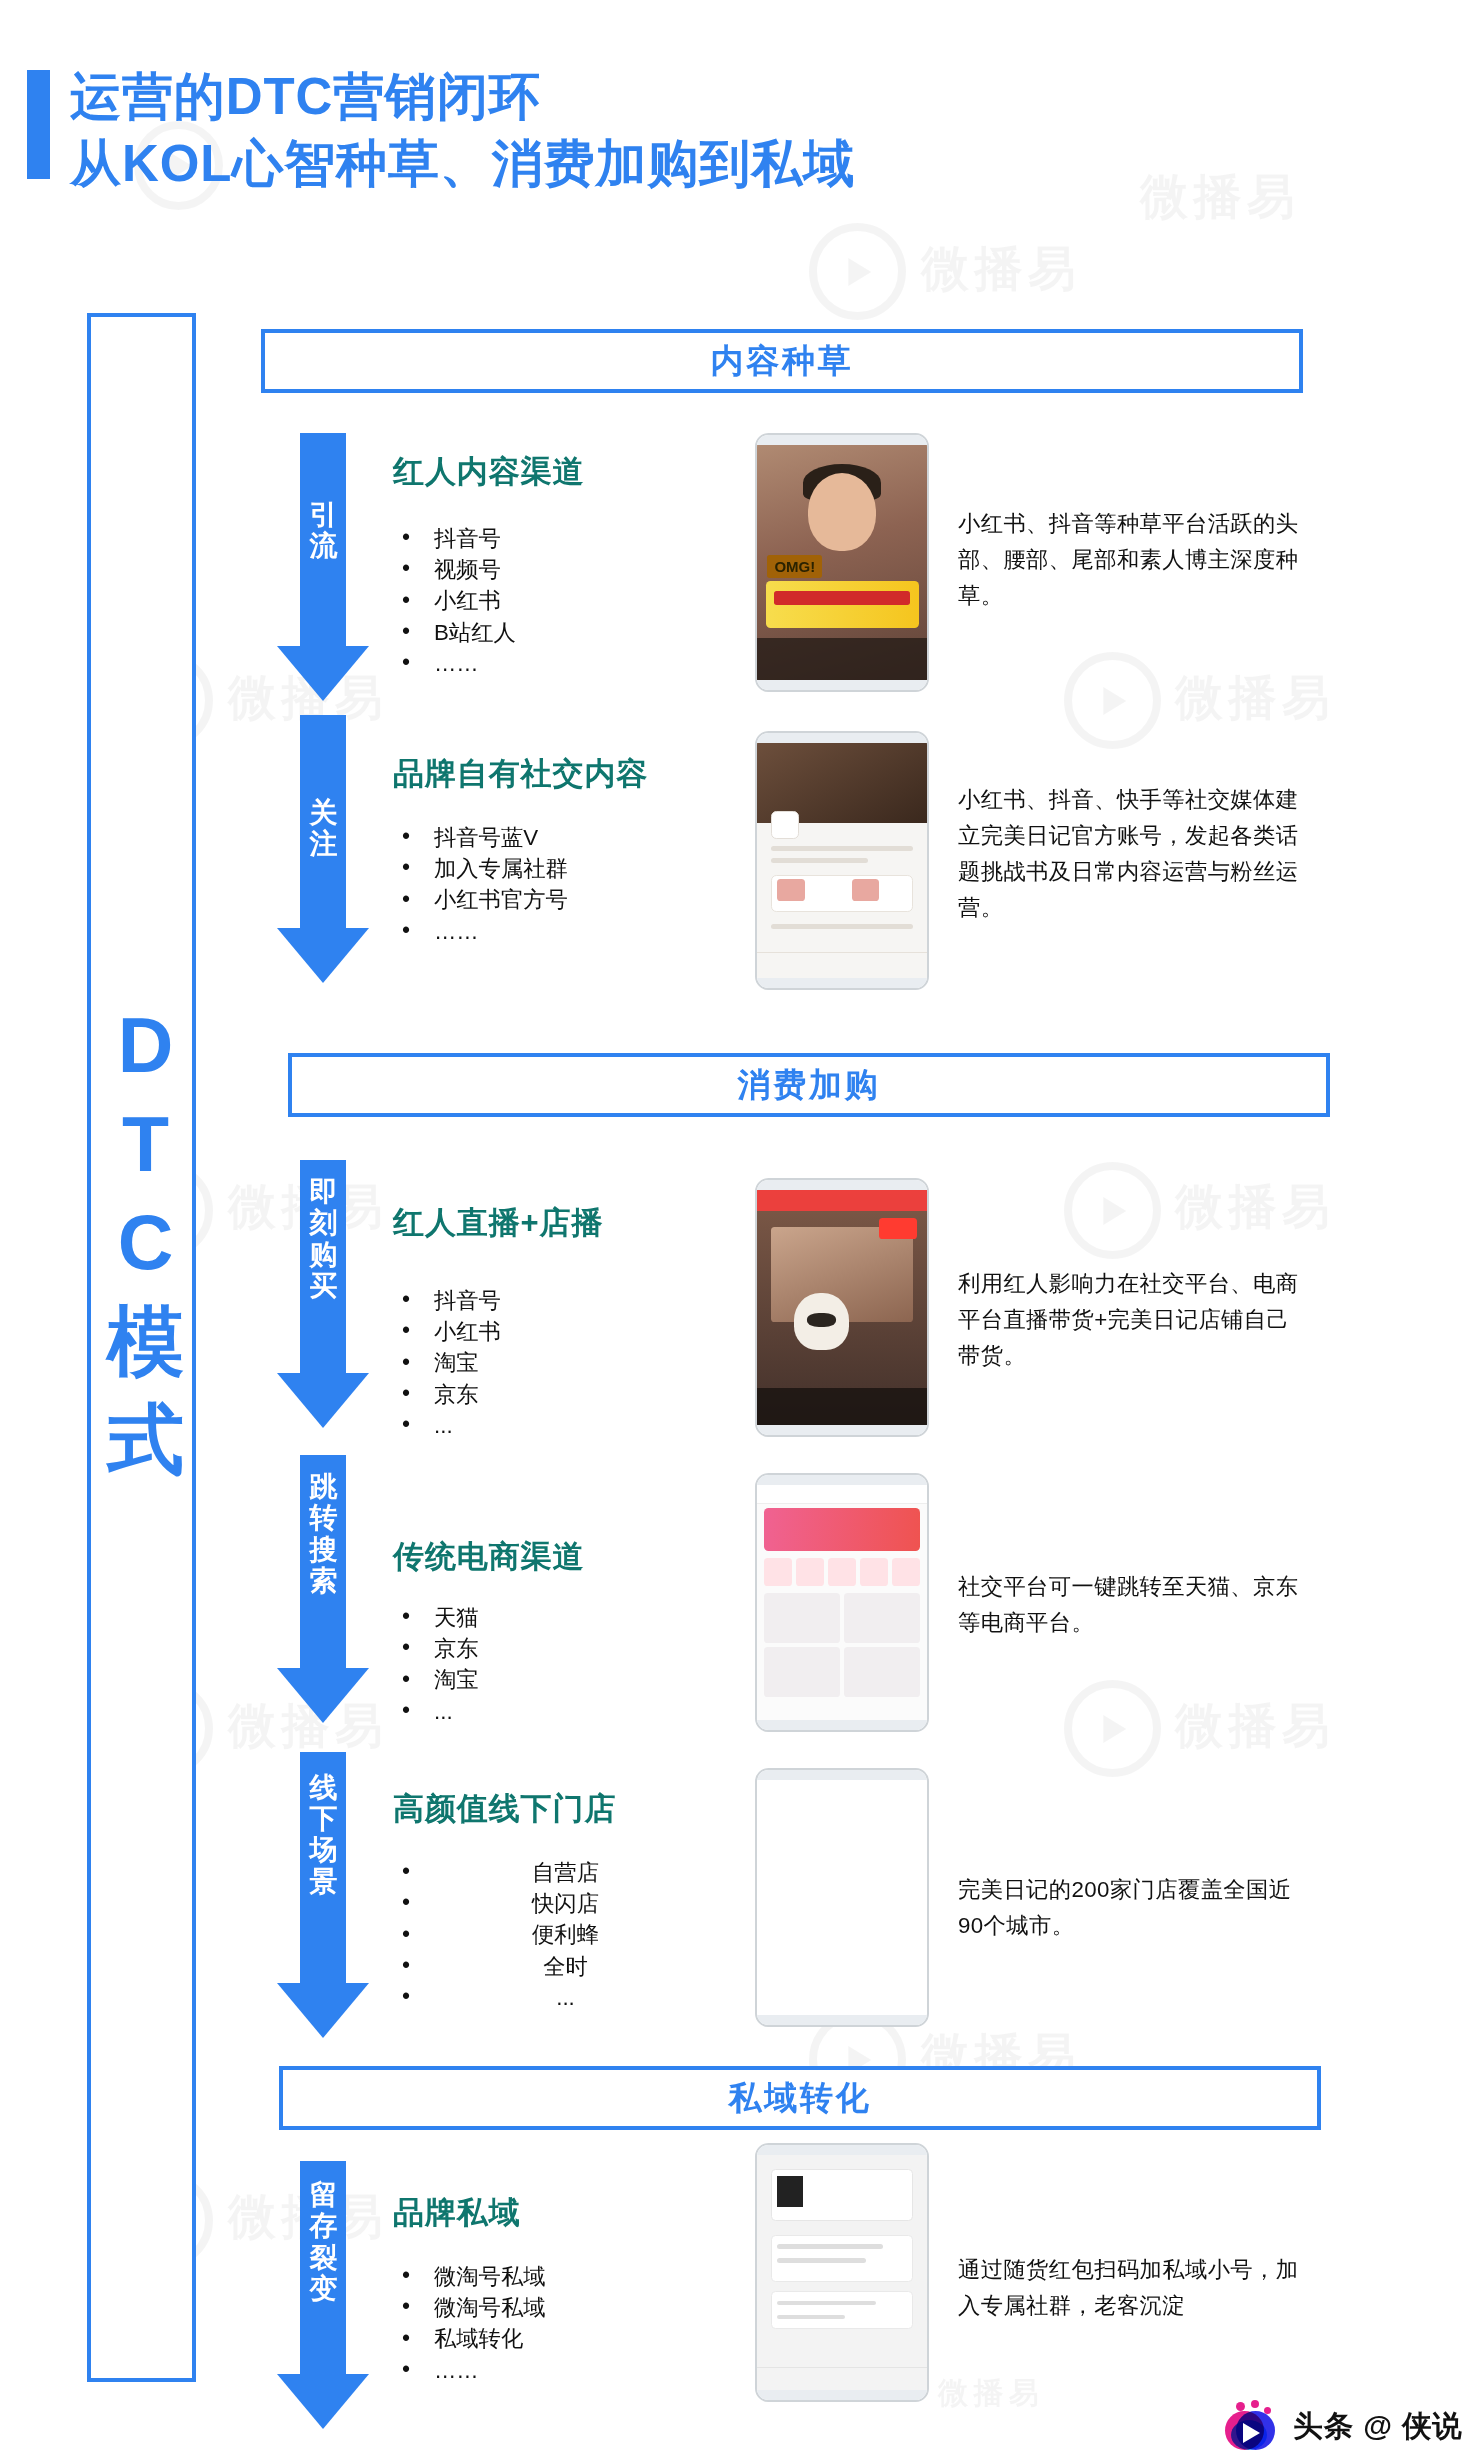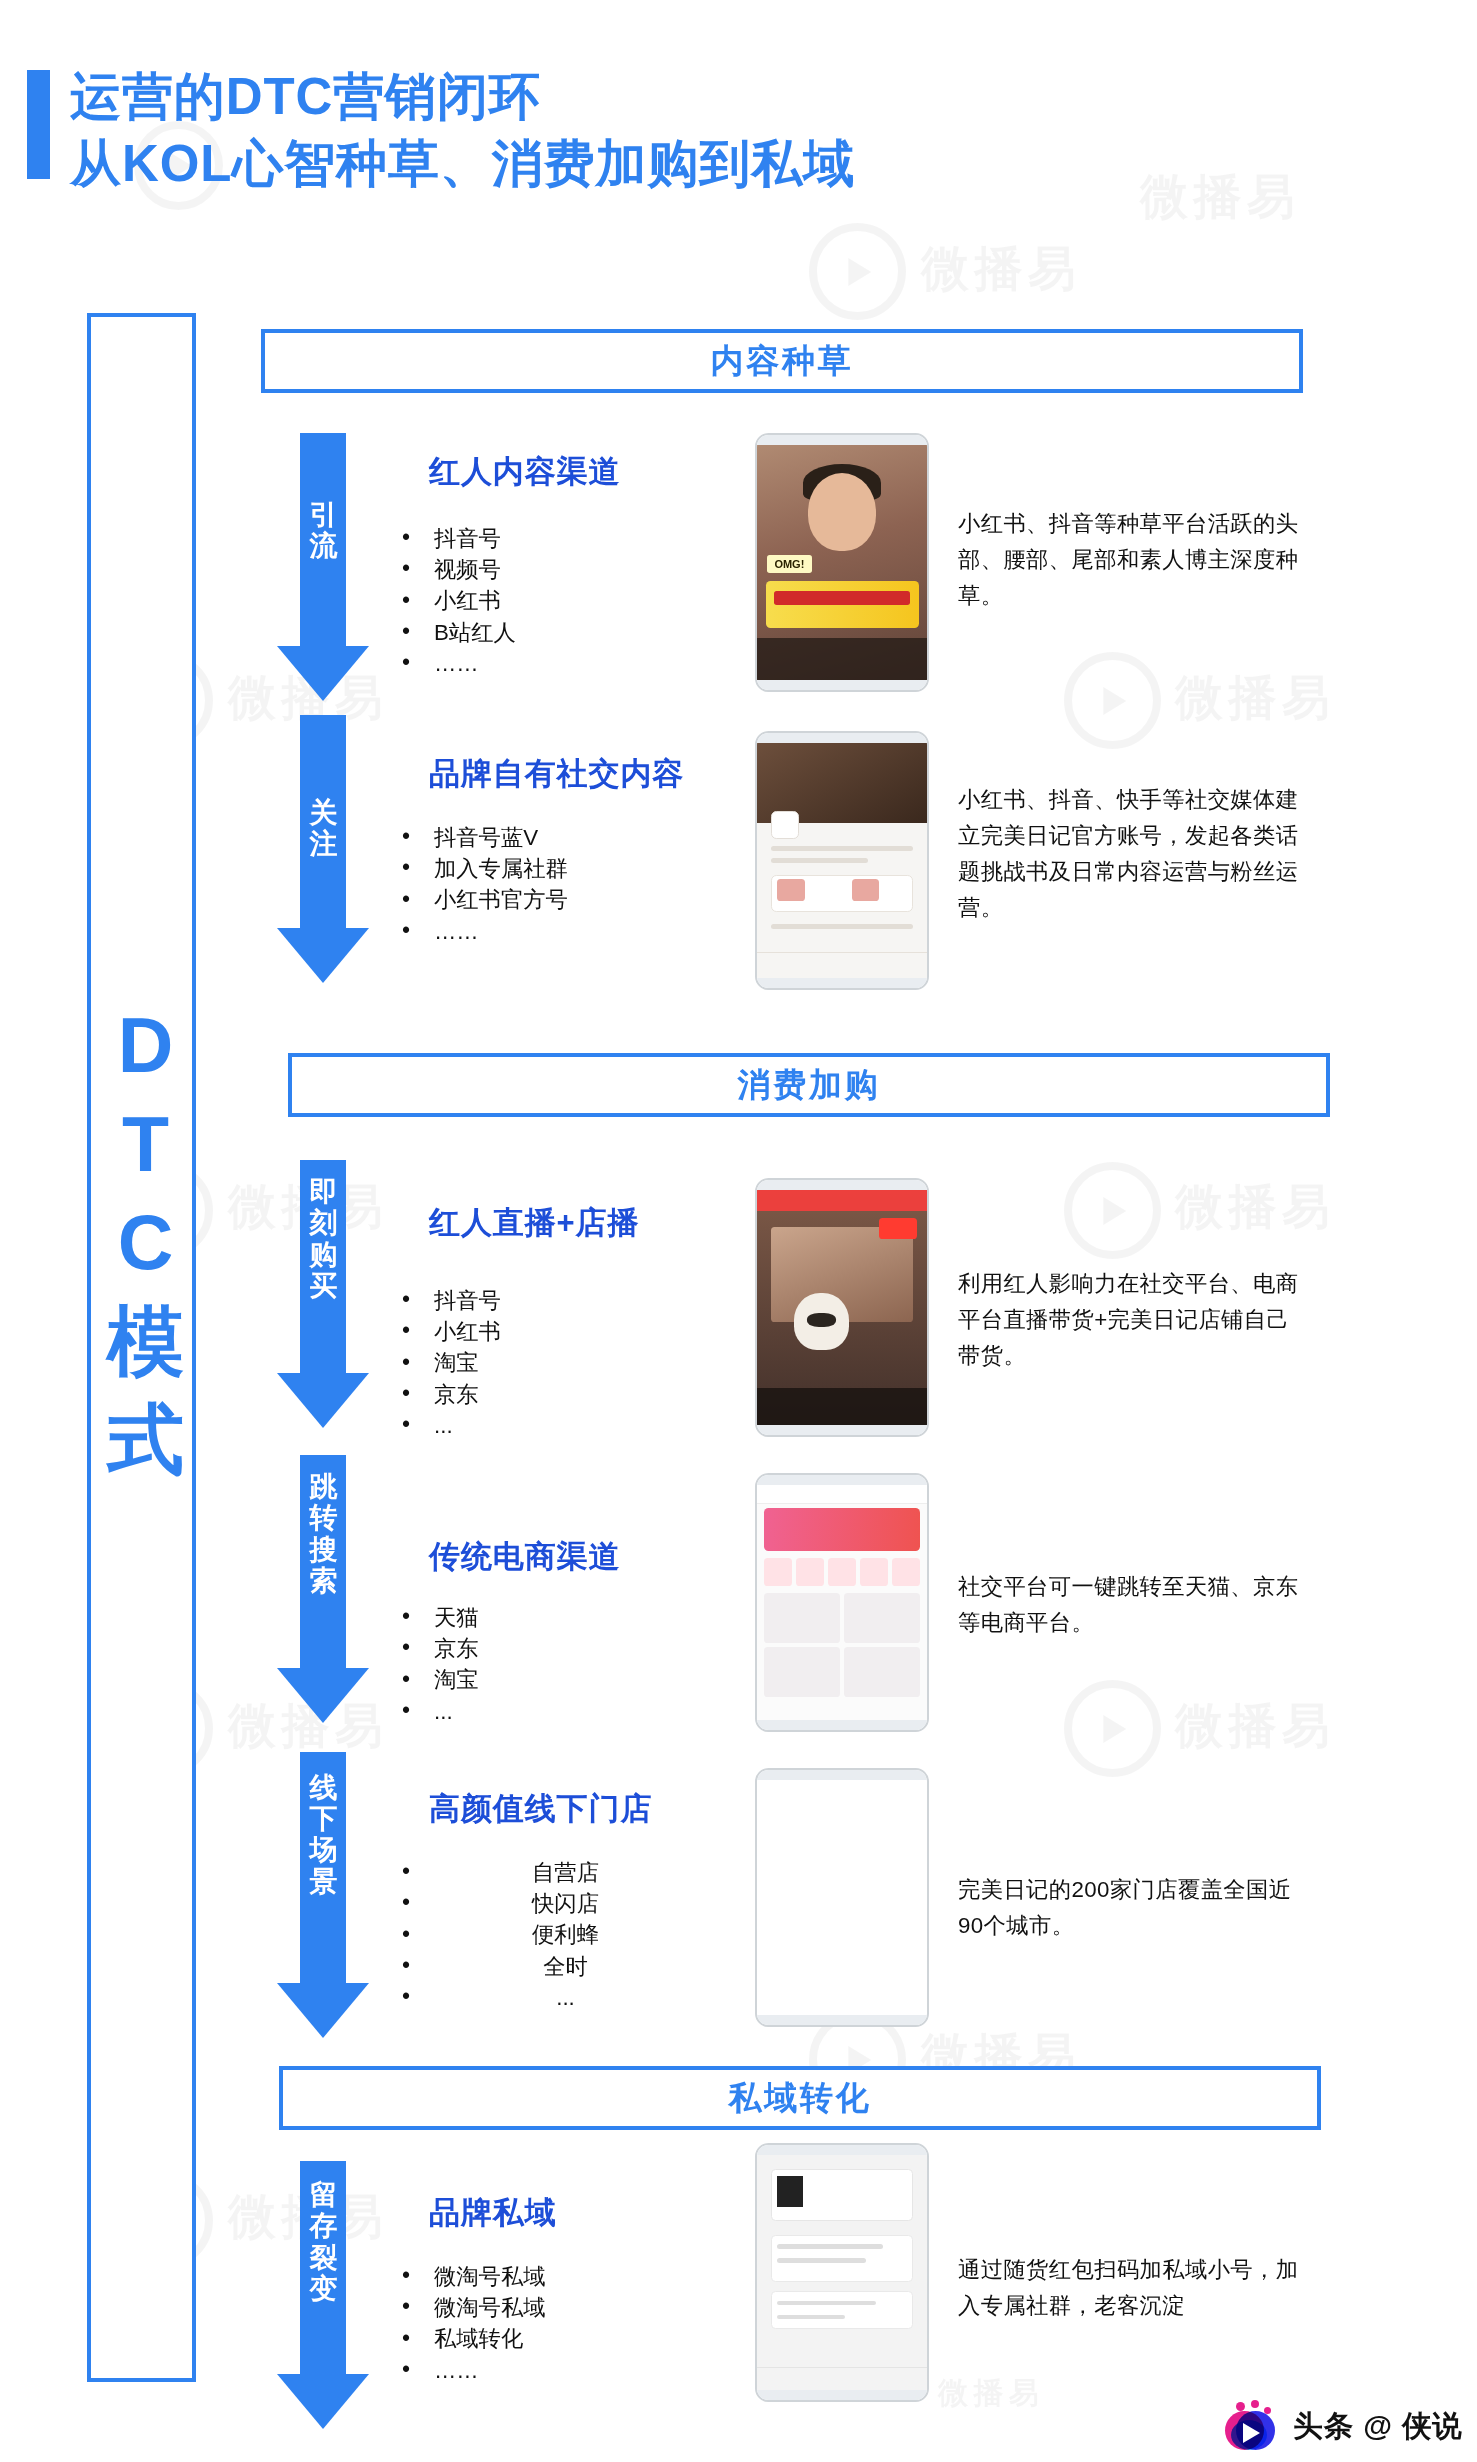--- a/index.html
+++ b/index.html
@@ -45,41 +45,41 @@
   .arrow .shaft { position:absolute; left:23px; top:0; width:46px; background:#2f82f0; }
   .arrow .head { position:absolute; left:0; width:0; height:0;
                  border-left:46px solid transparent; border-right:46px solid transparent;
                  border-top:55px solid #2f82f0; }
   .arrow .lbl { position:absolute; left:0; width:93px; text-align:center;
                 color:#ffffff; font-size:28px; font-weight:bold; line-height:1.12;
                 letter-spacing:0px; }
   .arrow .lbl span { display:block; }
 
   
-  .blk-title { position:absolute; font-size:31px; font-weight:bold; color:#1d4ed8; letter-spacing:0.9px;margin-left:36px; }
+  .blk-title { position:absolute; font-size:31px; font-weight:bold; color:#0f766e; letter-spacing:0.9px; }
   .blk-list { position:absolute; list-style:none; font-size:22.3px; color:#111; line-height:1.40; }
   .blk-list li { position:relative; padding-left:41px; }
   .blk-list li::before { content:"\2022"; position:absolute; left:9px; top:-1.8px; font-size:23px; }
 
   .desc { position:absolute; font-size:22.3px; color:#111; line-height:1.62; letter-spacing:0.4px; }
 
   
   .phone { position:absolute; border:2.7px solid #cfd4d8; border-radius:13.4px;
            background:#fff; overflow:hidden; }
   .phone .bar { height:9.8px; background:#e9edf1; }
   .phone .scr { position:absolute; left:0; right:0; top:9.8px; bottom:9.8px; overflow:hidden; }
   .phone .bottom { position:absolute; left:0; right:0; bottom:0; height:9.8px; background:#e9edf1; }
 
   .p1-bg { position:absolute; inset:0; background:linear-gradient(165deg,#b08a72 0%,#8d6352 42%,#5f4338 100%); }
   .p1-face { position:absolute; left:30%; top:12%; width:40%; height:33%;
              border-radius:50% 50% 46% 46%; background:#e6b999; }
   .p1-hair { position:absolute; left:27%; top:8%; width:46%; height:16%;
              border-radius:50% 50% 20% 20%; background:#2a2018; }
-  .p1-tag { position:absolute; left:6%; top:47%; padding:2.7px 7.2px; background:#fef9c3;
-            color:#2a2200; font-size:11px; font-weight:bold; border-radius:2.7px; }
+  .p1-tag { position:absolute; left:6%; top:47%; padding:2.7px 7.2px; background:#a16207;
+            color:#2a2200; font-size:15px; font-weight:bold; border-radius:2.7px; }
   .p1-band { position:absolute; left:5%; right:5%; top:58%; height:20%;
              background:linear-gradient(90deg,#f7dd4d,#f5c51e); border-radius:4.5px; }
   .p1-band2 { position:absolute; left:10%; right:10%; top:62%; height:6%; background:#d12a2a; border-radius:2.7px;}
   .p1-foot { position:absolute; left:0; right:0; bottom:0; height:18%;
              background:rgba(30,24,20,0.72); }
 
   .p2-bg { position:absolute; inset:0; background:#f6f5f3; }
   .p2-hdr { position:absolute; left:0; right:0; top:0; height:34%;
             background:linear-gradient(150deg,#6d4f3c,#3a281d); }
   .p2-av  { position:absolute; left:8%; top:29%; width:17%; height:12%;

